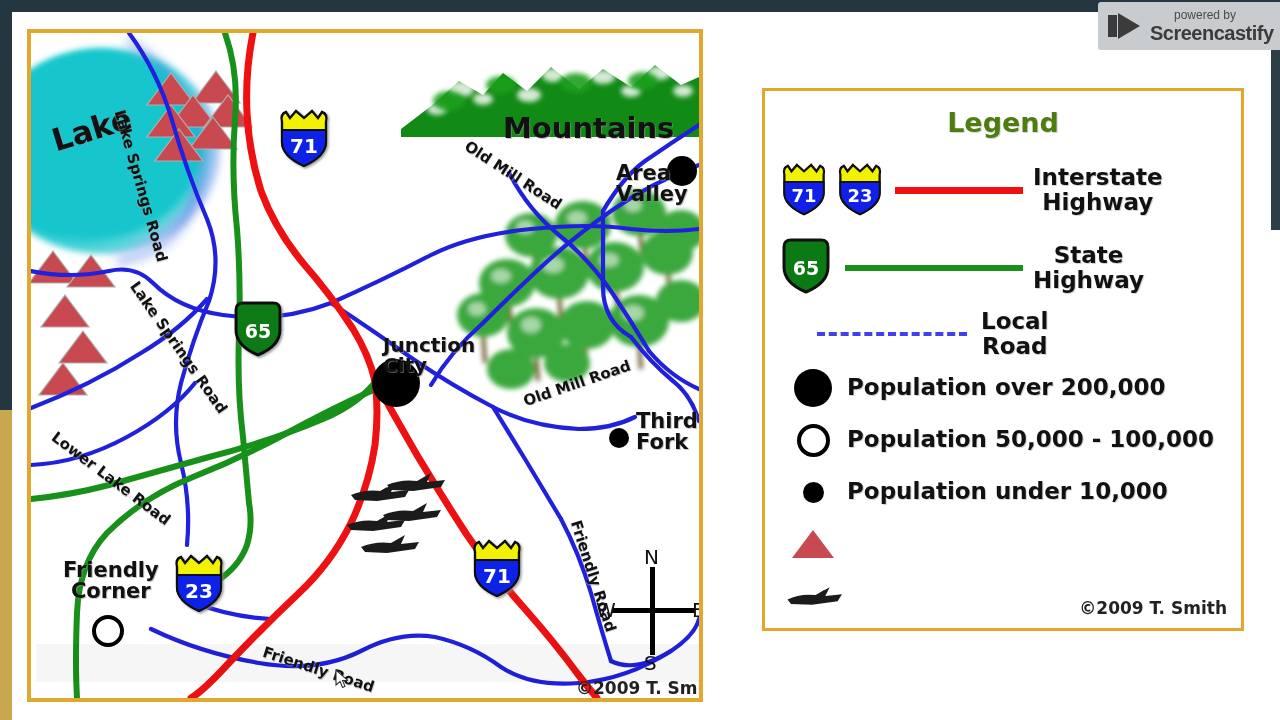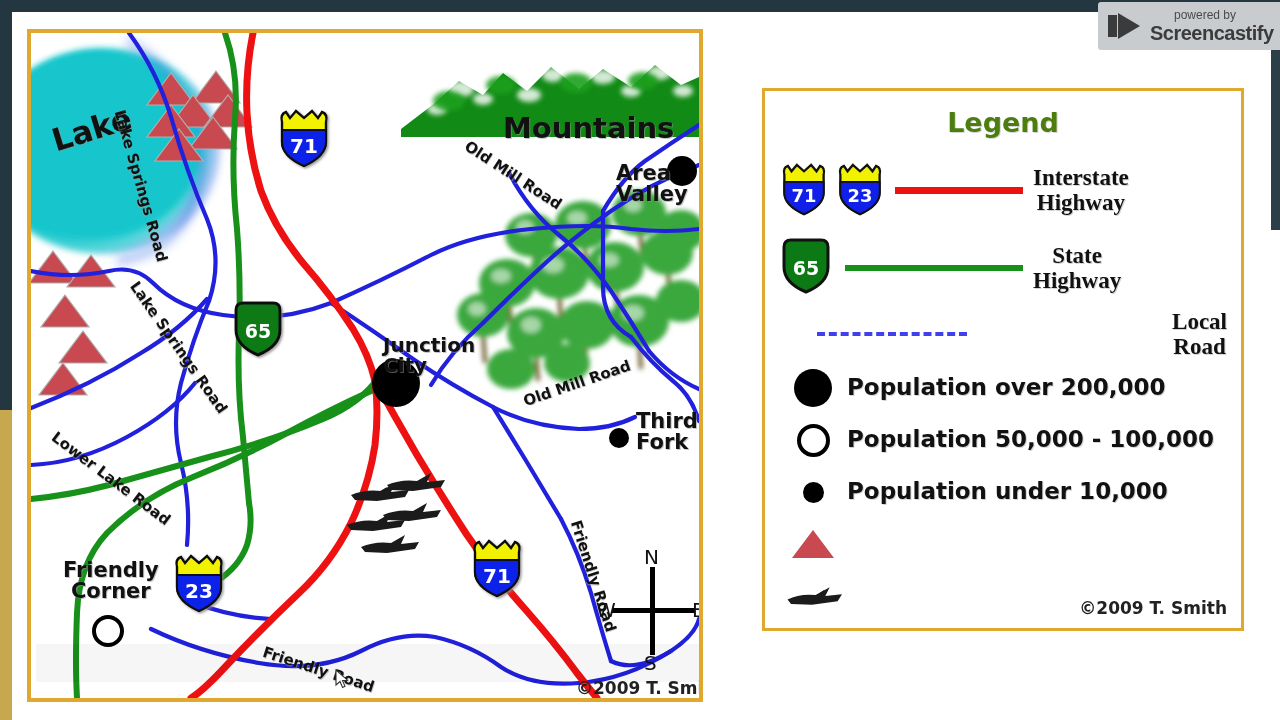--- a/index.html
+++ b/index.html
@@ -139,30 +139,30 @@
     text-align: center;
     font-family: "DejaVu Sans", sans-serif;
     font-weight: bold; font-size: 27px;
     color: #4d7c0f;
     text-shadow: 1px 1px 0 rgba(180,180,180,0.55);
     margin-top: 6px; margin-bottom: 12px;
   }
   .leg-row { display: flex; align-items: center; position: relative; }
   .leg-row-hw { height: 80px; }
   .leg-row-sh { height: 76px; }
-  .leg-row-lr { height: 56px; justify-content: space-between; }
+  .leg-row-lr { height: 56px; }
   .leg-row-pt { height: 52px; }
 
   .leg-text {
     font-family: "DejaVu Sans", sans-serif;
     font-weight: bold; font-size: 23px; color: #111;
     text-shadow: 1px 1px 0 rgba(170,170,170,0.5);
     line-height: 1.1;
   }
-  .leg-text-2line { text-align: center; font-family: Liberation Serif, serif; }
+  .leg-text-2line { text-align: center; }
   .leg-line-red { width: 128px; height: 7px; background: #ee1111; }
   .leg-line-green { width: 178px; height: 6px; background: #179119; }
   .leg-line-blue {
     width: 150px; height: 0; border-top: 4px dashed #4040ee;
   }
   .dot-lg { width: 38px; height: 38px; border-radius: 50%; background: #000; }
   .dot-hollow { width: 33px; height: 33px; border-radius: 50%; background: #fff; border: 4px solid #000; }
   .dot-sm { width: 21px; height: 21px; border-radius: 50%; background: #000; }
   .tri-red {
     width: 0; height: 0;

